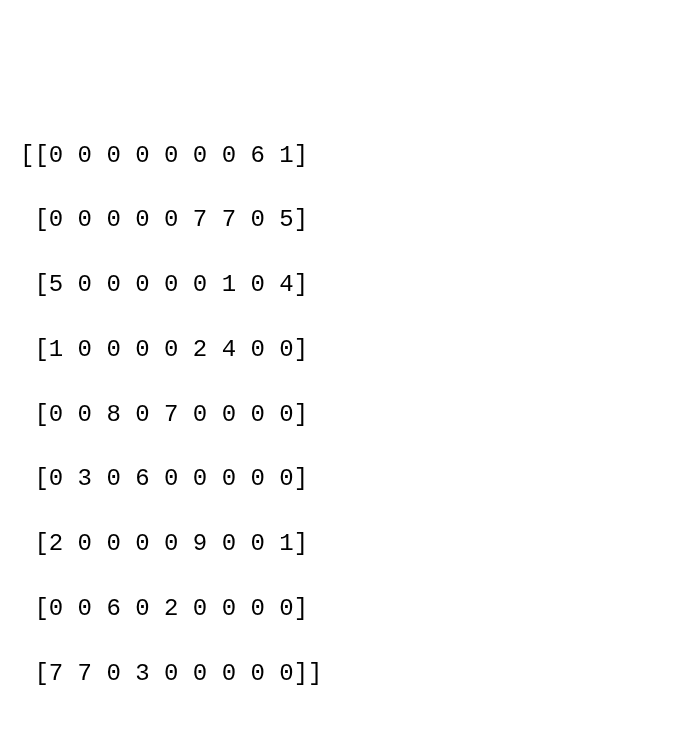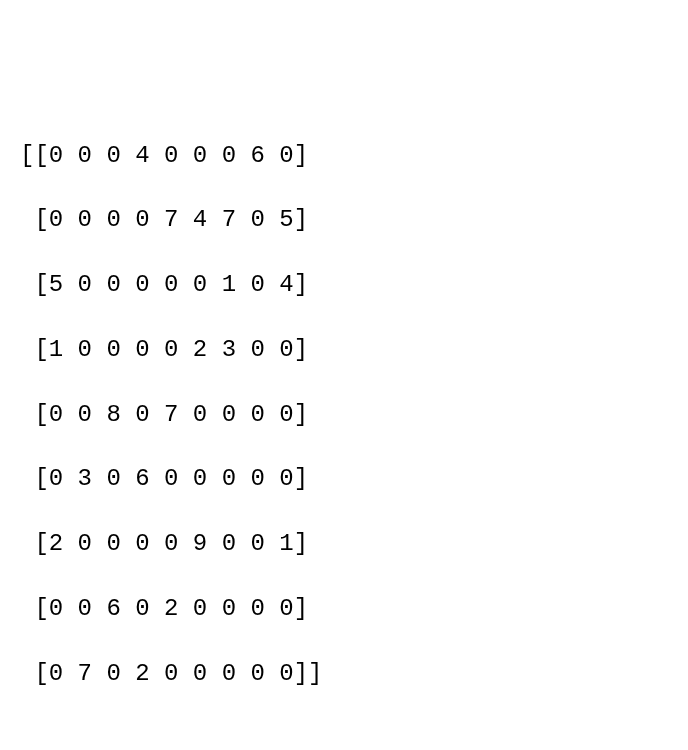--- a/index.html
+++ b/index.html
@@ -18,29 +18,29 @@
     }
     .matrix-line {
       display: block;
     }
   </style>
 </head>
 <body>
 
 
 
-<span class="matrix-line">[[0 0 0 4 0 0 0 6 0]</span>
-<span class="matrix-line"> [0 0 0 0 7 4 7 0 5]</span>
+<span class="matrix-line">[[0 0 0 0 0 0 0 6 1]</span>
+<span class="matrix-line"> [0 0 0 0 0 7 7 0 5]</span>
 <span class="matrix-line"> [5 0 0 0 0 0 1 0 4]</span>
-<span class="matrix-line"> [1 0 0 0 0 2 3 0 0]</span>
+<span class="matrix-line"> [1 0 0 0 0 2 4 0 0]</span>
 <span class="matrix-line"> [0 0 8 0 7 0 0 0 0]</span>
 <span class="matrix-line"> [0 3 0 6 0 0 0 0 0]</span>
 <span class="matrix-line"> [2 0 0 0 0 9 0 0 1]</span>
 <span class="matrix-line"> [0 0 6 0 2 0 0 0 0]</span>
-<span class="matrix-line"> [0 7 0 2 0 0 0 0 0]]</span>
+<span class="matrix-line"> [7 7 0 3 0 0 0 0 0]]</span>
 
 
 
 
 
 
 
 
 
 

